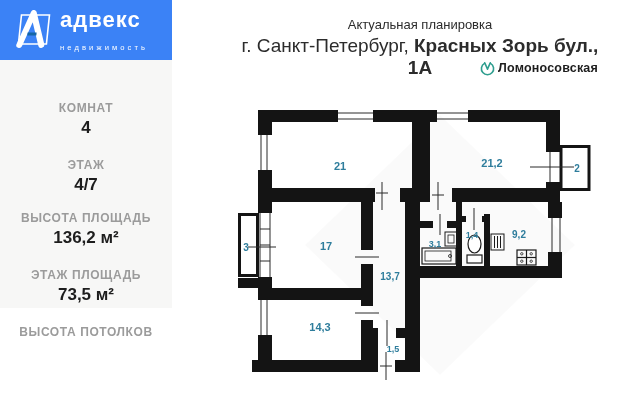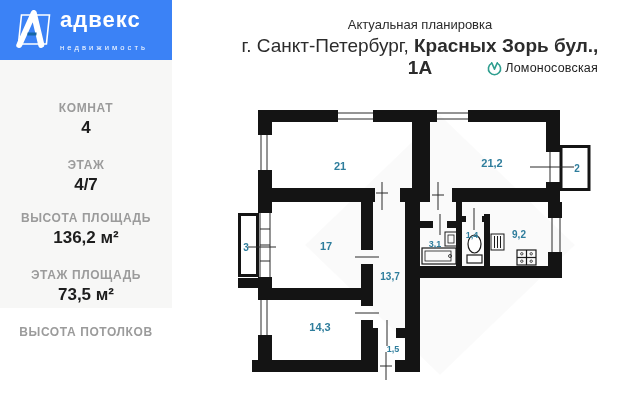--- a/index.html
+++ b/index.html
@@ -30,21 +30,21 @@
   .header {
     position:absolute; left:230px; top:9px; width:380px;
     text-align:center; color:#2c2c2c;margin-top:8px;
   }
   .header-title { font-size:13px; }
   .header-address { font-size:19px; margin-top:3px; }
   .header-address b { font-weight:bold; }
   .metro {
     position:absolute; top:59px; right:42px; height:18px;
     display:flex; align-items:center; gap:3px;
-    font-size:12.5px; font-weight:normal; color:#1d1d1d; letter-spacing:0.2px;
+    font-size:12.5px; font-weight:bold; color:#1d1d1d; letter-spacing:0.2px;
   }
   
   .plan { position:absolute; left:230px; top:90px; }
   .room-label { font-weight:bold; fill:#2e7d9c; }
   .fs11 { font-size:11px; } .fs10 { font-size:10px; } .fs9 { font-size:9px; }
 </style>
 </head>
 <body>
 
 <div class="page">

